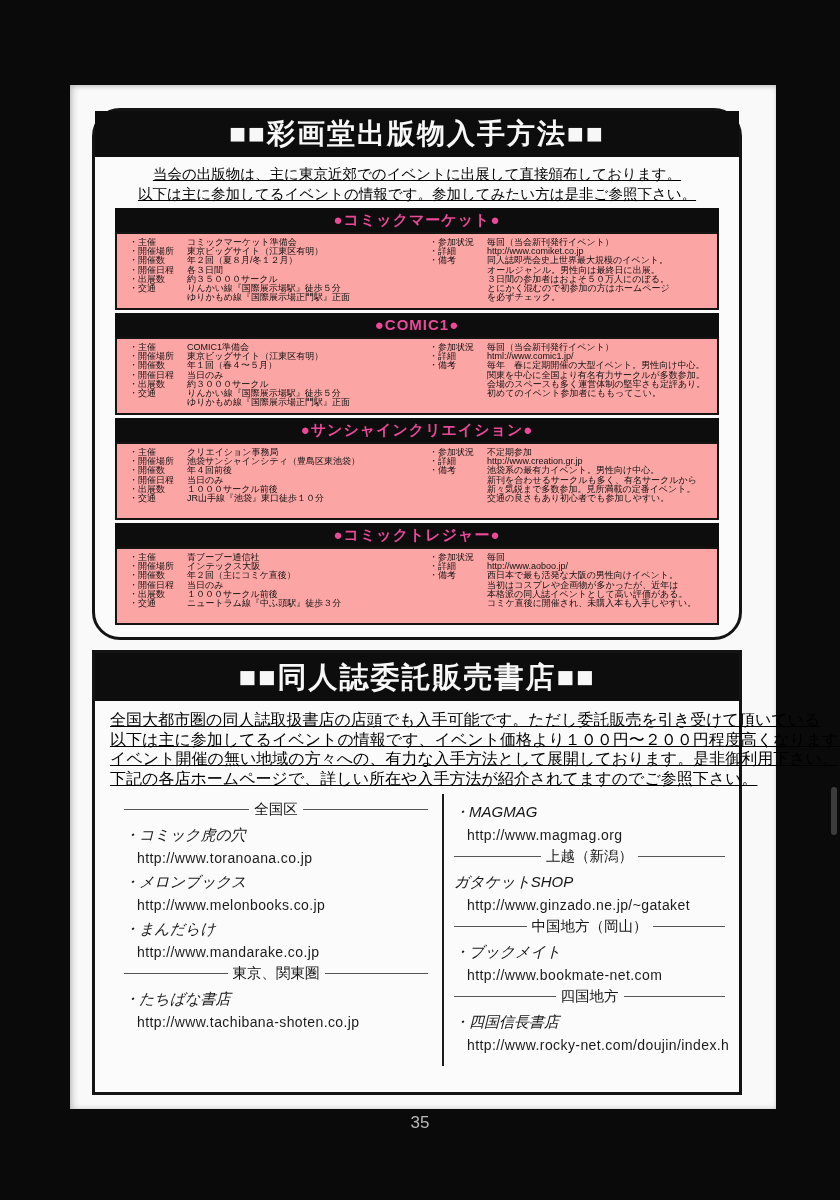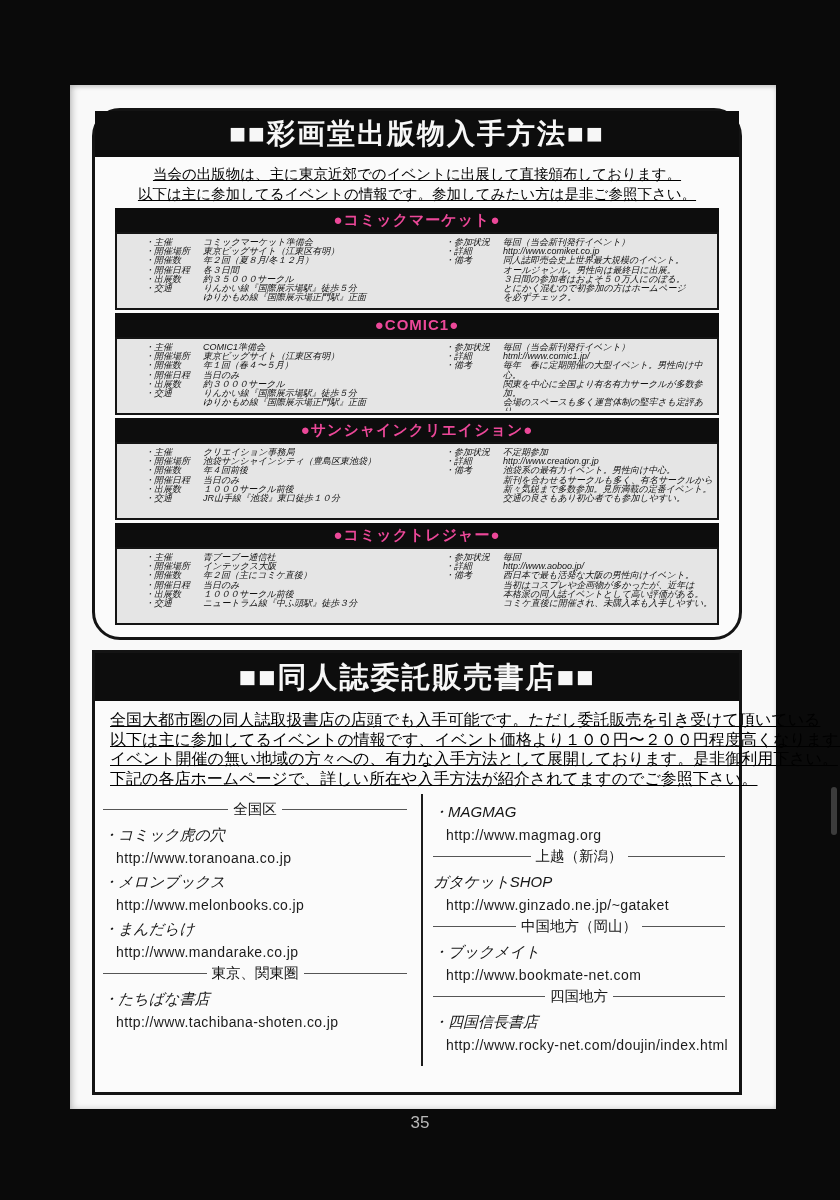--- a/index.html
+++ b/index.html
@@ -35,32 +35,32 @@
     text-align:left;padding:9px 10px 2px 15px;font-size:16px;line-height:19.5px;
   }
   .events-wrap{padding:2px 20px 0 20px;}
   .event{margin-bottom:3px;}
   .event-title{
     background:#0d0d0d;color:#ec4899;text-align:center;
     font-size:15px;font-weight:bold;height:24px;line-height:24px;
     letter-spacing:1px;overflow:hidden;
   }
   .event-body{
-    border:2px solid #141414;background:#e5e5e5;
+    border:2px solid #141414;background:#fca5a5;
     display:flex;box-sizing:border-box;height:78px;
-    padding:4px 4px 2px 28px;overflow:hidden;font-style:italic;
+    padding:4px 4px 2px 12px;overflow:hidden;
   }
   .kv-col{overflow:hidden;}
   .kv-col.left{width:300px;flex-shrink:0;}
   .kv-col.right{flex:1;}
   .kv-row{display:flex;font-size:9px;line-height:9.2px;color:#111;}
   .kv-label{width:58px;flex-shrink:0;white-space:nowrap;}
   .kv-value{white-space:pre-line;}
   .shops{
-    display:flex;margin:4px 10px 0 6px;height:272px;
+    display:flex;margin:4px 10px 0 27px;height:272px;
   }
   .shops-col{box-sizing:border-box;overflow:hidden;}
   .shops-col.left{width:322px;border-right:2px solid #1c1c1c;padding:2px 14px 0 2px;}
   .shops-col.right{flex:1;padding:2px 4px 0 10px;}
   .shop-group-header{
     display:flex;align-items:center;gap:5px;
     font-size:14.5px;color:#151515;margin-top:4px;white-space:nowrap;
   }
   .rule{flex:1;height:1px;background:#555;min-width:8px;}
   .shop-name{font-size:15px;margin-top:7px;white-space:nowrap;font-style:italic;}

